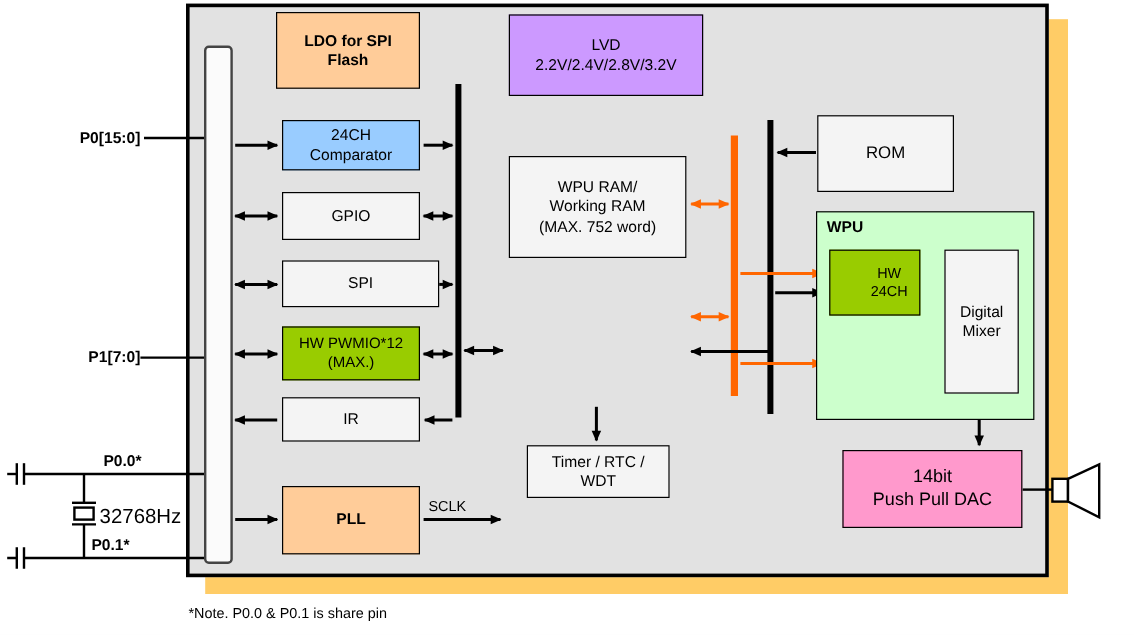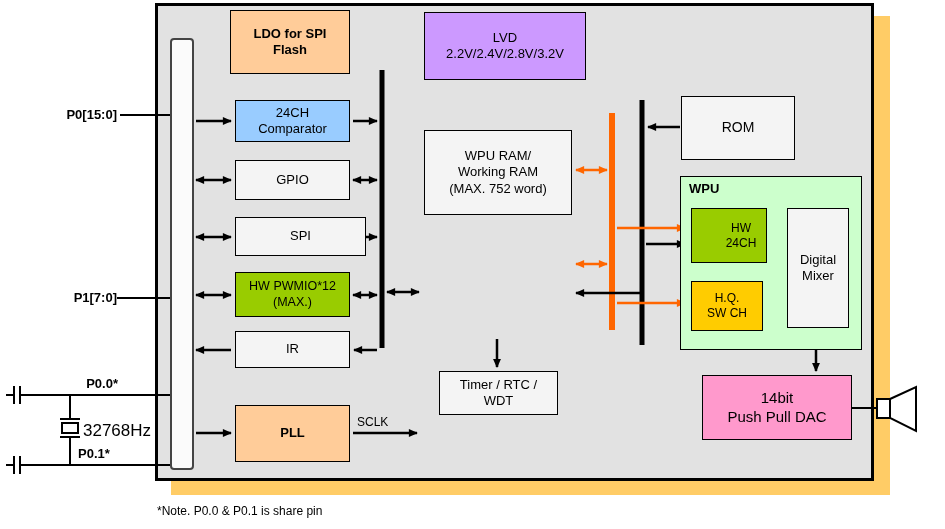--- a/index.html
+++ b/index.html
@@ -33,21 +33,21 @@
        border:1.5px solid #000;z-index:3;}
   .wpulabel{position:absolute;left:8px;top:4px;font-weight:bold;font-size:13px;}
   .hw24{left:10px;top:31px;width:76px;height:55px;background:var(--c-green);font-size:12px;padding-left:24px;}
   .hq{left:10px;top:104px;width:72px;height:50px;background:var(--c-yellow);font-size:12px;}
   .mixer{left:106px;top:31px;width:62px;height:120px;background:var(--c-gray);}
   .dac{left:702px;top:375px;width:150px;height:65px;background:var(--c-dac);font-size:15px;}
   .pinlabel{position:absolute;font-weight:bold;font-size:13px;text-align:right;z-index:3;}
   .p0{left:37px;top:107px;width:80px;}
   .p1{left:44px;top:290px;width:73px;}
   .p00{left:70px;top:376px;width:48px;}
-  .p01{left:70px;top:446px;width:48px;text-align:center;}
+  .p01{left:60px;top:446px;width:48px;}
   .label{position:absolute;z-index:3;}
   .sclk{left:357px;top:415px;font-size:12px;}
   .xtal{left:83px;top:421px;font-size:17px;}
   .note{position:absolute;left:157px;top:504px;font-size:12px;z-index:3;}
   .wire{stroke:#000;stroke-width:2;fill:none;}
   .ln{stroke:#000;stroke-width:2.5;fill:none;}
   .lnO{stroke:var(--c-orange);stroke-width:2.5;fill:none;}
   .bus{stroke:#000;stroke-width:5;}
   .busO{stroke:var(--c-orange);stroke-width:6;}
   .shape{fill:#fff;stroke:#000;stroke-width:2;}
@@ -155,22 +155,20 @@
   <div class="blk wpuram">WPU RAM/
 Working RAM
 (MAX. 752 word)</div>
   <div class="blk timer">Timer / RTC /
 WDT</div>
   <div class="blk rom">ROM</div>
 
   <div class="wpu">
     <div class="wpulabel">WPU</div>
     <div class="blk hw24">HW 24CH</div>
-    <div class="blk hq">H.Q.
-SW CH</div>
     <div class="blk mixer">Digital
 Mixer</div>
   </div>
 
   <div class="blk dac">14bit
 Push Pull DAC</div>
 
   <div class="label sclk">SCLK</div>
   <div class="label xtal">32768Hz</div>
   <div class="note">*Note. P0.0 &amp; P0.1 is share pin</div>

